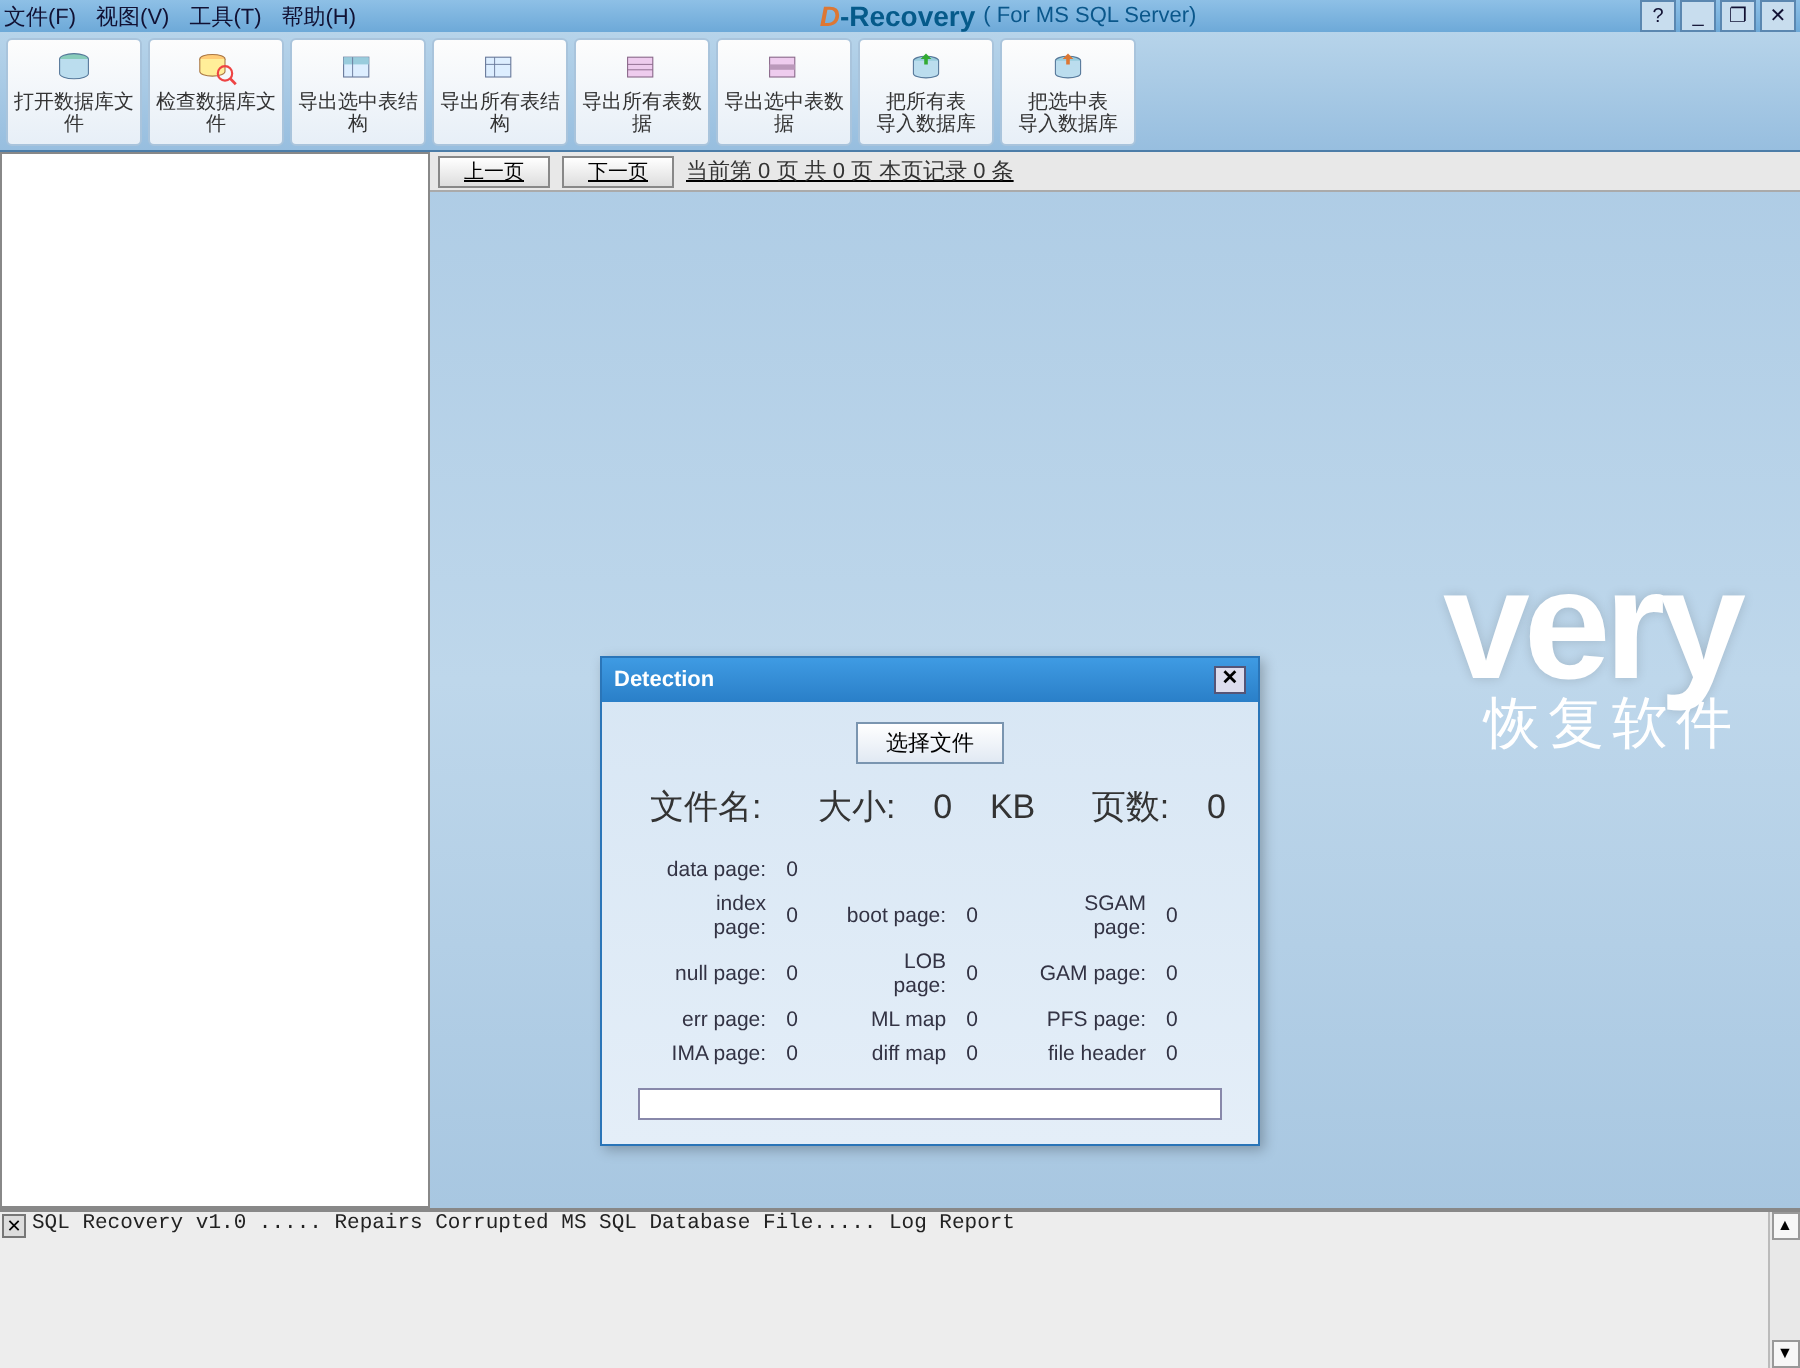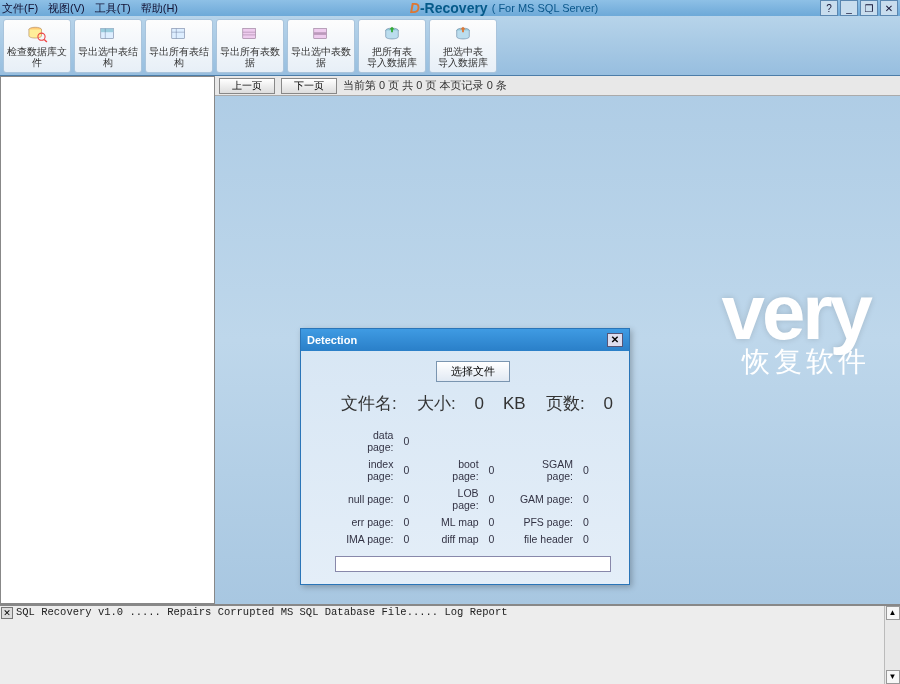--- a/index.html
+++ b/index.html
@@ -13,36 +13,36 @@
 .menubar .logo-d { color: #d73; font-style: italic; font-weight: bold; }
 .menubar .for-label { color: #0a578b; font-size: 11px; }
 .menubar .win-btns { display: flex; gap: 2px; }
 .menubar .win-btn { width: 18px; height: 16px; background: #c8ddee; border: 1px solid #5b87b0; display: flex; align-items: center; justify-content: center; font-size: 10px; cursor: default; }
 
 .toolbar { height: 60px; background: linear-gradient(to bottom, #b7d4ea, #97bedf); display: flex; align-items: center; padding: 3px; gap: 3px; border-bottom: 1px solid #4c7da8; }
 .tool-btn { width: 68px; height: 54px; background: linear-gradient(to bottom, #fdfdfd, #e7eff7); border: 1px solid #a9c4dc; border-radius: 3px; display: flex; flex-direction: column; align-items: center; justify-content: center; font-size: 10px; color: #333; cursor: default; padding: 2px; text-align: center; line-height: 11px; }
 .tool-btn .tool-icon { width: 24px; height: 20px; margin-bottom: 2px; display: flex; align-items: center; justify-content: center; }
 .tool-btn svg { width: 22px; height: 18px; }
 
-.workspace { flex: 1; display: flex; background: #fdba74; position: relative; }
+.workspace { flex: 1; display: flex; background: #fdba74; position: relative; text-decoration: underline; }
 .left-panel { width: 215px; background: #fff; border: 1px solid #888; margin: 0; }
 .right-panel { flex: 1; display: flex; flex-direction: column; position: relative; background: linear-gradient(to bottom, #aecce5 0%, #bed7eb 50%, #a8c7e1 100%); }
 .page-nav { height: 20px; background: #e8e8e8; border-bottom: 1px solid #aaa; display: flex; align-items: center; padding: 0 4px; font-size: 11px; gap: 6px; }
 .page-nav button { font-size: 10px; padding: 0 12px; height: 16px; border: 1px solid #888; background: linear-gradient(to bottom,#fff,#ddd); cursor: default;}
 .page-nav .nav-text { color: #333; }
 
 .bg-logo { position: absolute; right: 30px; top: 48%; transform: translateY(-50%); text-align: right; pointer-events: none; }
 .bg-logo .big { font-size: 78px; font-weight: bold; color: #fff; letter-spacing: -3px; line-height: 70px; text-shadow: 0 0 6px rgba(0,0,0,0.15); }
 .bg-logo .sub { font-size: 28px; color: #fff; letter-spacing: 4px; margin-top: -4px; }
 
 
 .dialog { position: absolute; left: 300px; top: 252px; width: 330px; background: linear-gradient(to bottom, #d7e6f4, #e4eef8); border: 1px solid #2a75b8; box-shadow: 2px 2px 6px rgba(0,0,0,0.25); }
 .dialog-title { height: 22px; background: linear-gradient(to bottom, #3f9be3, #2a7fc8); color: #fff; font-size: 11px; font-weight: bold; display: flex; align-items: center; padding: 0 6px; justify-content: space-between; }
 .dialog-title .close-x { width: 16px; height: 14px; background: #dde; color: #000; text-align: center; line-height: 12px; border: 1px solid #557; font-size: 10px; cursor: default;}
-.dialog-body { padding: 10px 12px 12px 28px; font-size: 11px; color: #333; }
+.dialog-body { padding: 10px 12px 12px 12px; font-size: 11px; color: #333; }
 .dlg-row { display: flex; justify-content: center; margin-bottom: 10px; }
 .dlg-btn { padding: 2px 14px; font-size: 11px; border: 1px solid #7a95b0; background: linear-gradient(to bottom,#fff,#e1e9f3); cursor: default;}
 .dlg-info { display: flex; justify-content: space-between; padding: 0 4px 10px 12px; font-size: 17px;}
 .dlg-info span { display: inline-block; }
 .stats { padding: 0 6px 6px 12px; }
 .stats table { width: 100%; font-size: 10.5px; color: #334; }
 .stats td { padding: 1.5px 2px; }
 .stats td.lbl { text-align: right; padding-right: 6px; }
 .stats td.val { text-align: left; width: 28px;}
 .dlg-actions { display: flex; justify-content: space-around; padding: 6px 28px 8px 28px; }
@@ -74,20 +74,29 @@
     <div class="win-btn">_</div>
     <div class="win-btn">❐</div>
     <div class="win-btn">✕</div>
   </div>
 </div>
 
 <div class="toolbar">
   <div class="tool-btn">
     <div class="tool-icon">
         <svg viewBox="0 0 24 20">
+          <ellipse cx="12" cy="5" rx="8" ry="3" fill="#8cb" stroke="#579" stroke-width="0.6"></ellipse>
+          <path d="M4 5v8c0 1.6 3.5 3 8 3s8-1.4 8-3V5" fill="#bde" stroke="#579" stroke-width="0.6"></path>
+        </svg>
+      </div>
+    <span>打开数据库文件</span>
+  </div>
+  <div class="tool-btn">
+    <div class="tool-icon">
+        <svg viewBox="0 0 24 20">
           <ellipse cx="10" cy="5" rx="7" ry="2.5" fill="#fc7" stroke="#a74" stroke-width="0.6"></ellipse>
           <path d="M3 5v7c0 1.4 3 2.5 7 2.5s7-1.1 7-2.5V5" fill="#fe9" stroke="#a74" stroke-width="0.6"></path>
           <circle cx="17" cy="13" r="4" fill="none" stroke="#e44" stroke-width="1.2"></circle>
           <line x1="20" y1="16" x2="23" y2="19" stroke="#e44" stroke-width="1.5"></line>
         </svg>
       </div>
     <span>检查数据库文件</span>
   </div>
   <div class="tool-btn">
     <div class="tool-icon">

